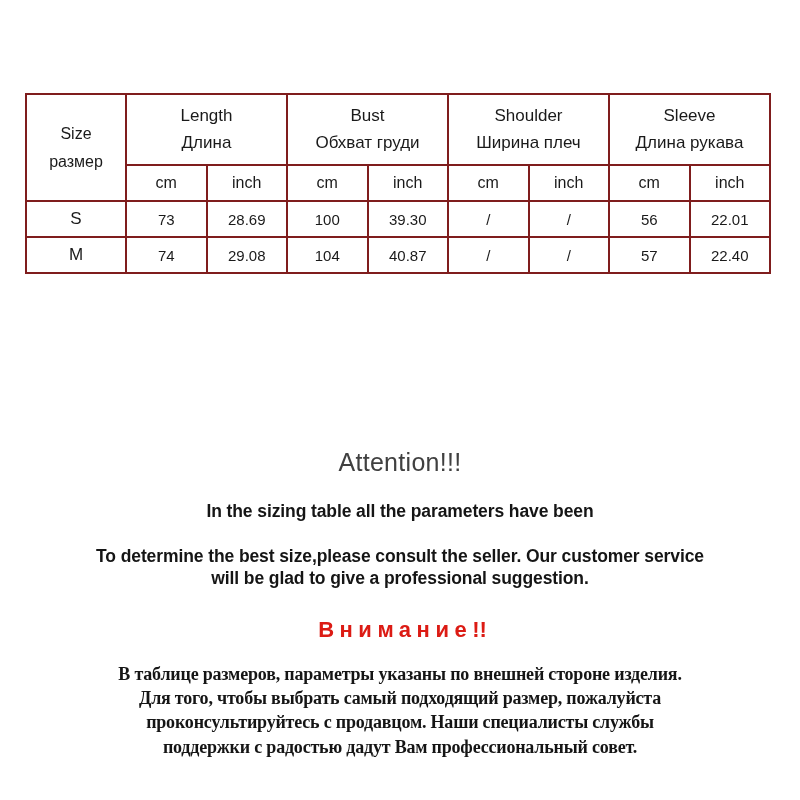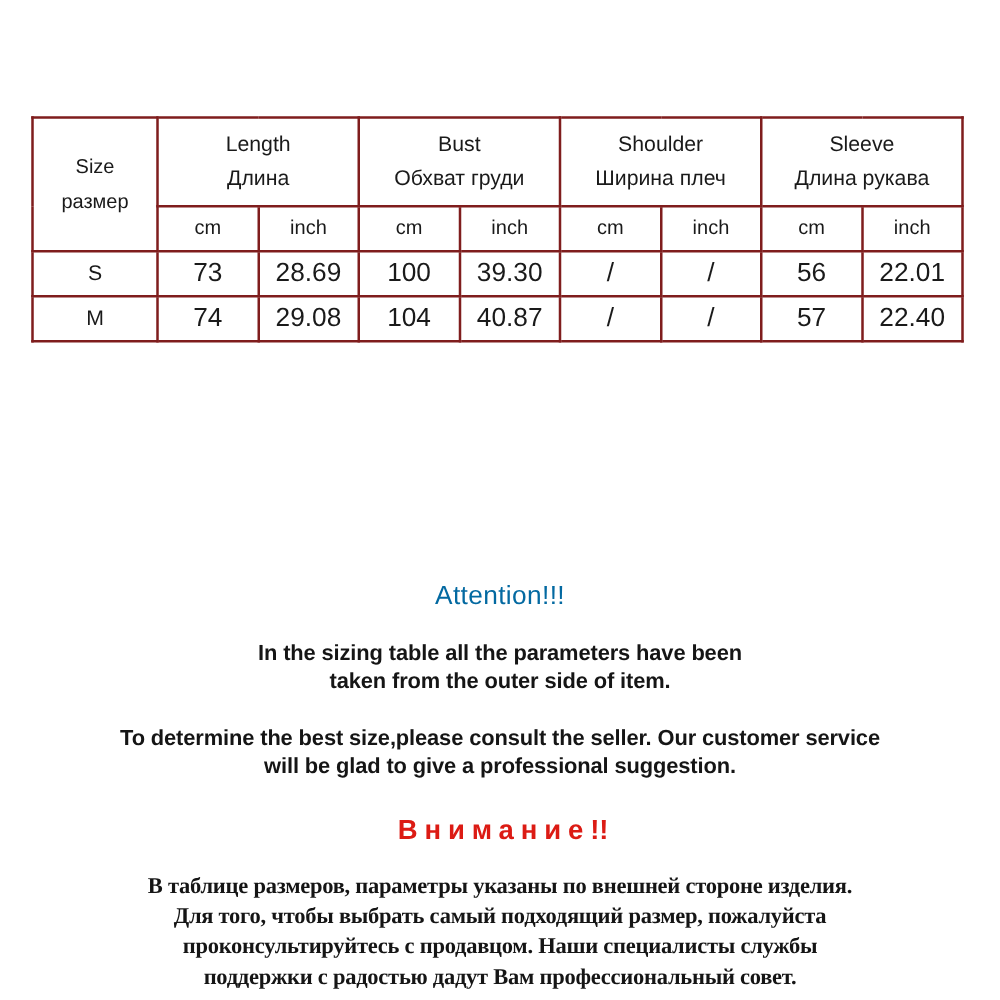--- a/index.html
+++ b/index.html
@@ -53,39 +53,39 @@
     line-height: 1.75;
   }
   td.size-head .ln { display: block; }
 
   td.unit-head {
     height: 34px;
     font-size: 16px;
   }
   td.data-cell {
     height: 34px;
-    font-size: 21px;
+    font-size: 15px;
   }
   td.data-cell.sz { font-size: 17px; }
 
   
   #attention-block {
     position: absolute;
     left: 0;
     top: 440px;
     width: 800px;
     text-align: center;
   }
   #attention-title {
-    color: #0369a1;
-    font-size: 21px;
+    color: #404040;
+    font-size: 25px;
     font-weight: 400;
     letter-spacing: 0.3px;
     line-height: 1.1;
-    margin: 16px;
+    margin: 0;
     padding-top: 9px;
   }
   .en-para {
     margin: 0;
     color: #151515;
     font-size: 17.5px;
     font-weight: bold;
     line-height: 1.28;
     letter-spacing: -0.1px;
   }
@@ -191,21 +191,20 @@
     </tbody>
   </table>
 </div>
 
 <div id="attention-block">
 
   <p id="attention-title">Attention!!!</p>
 
   <p class="en-para" id="en-para-1">
     <span class="ru-line">In the sizing table all the parameters have been</span>
-    <span class="ru-line">taken from the outer side of item.</span>
   </p>
 
   <p class="en-para" id="en-para-2">
     <span class="ru-line">To determine the best size,please consult the seller. Our customer service</span>
     <span class="ru-line">will be glad to give a professional suggestion.</span>
   </p>
 
   <p id="attention-title-ru"><span>Внимание</span><span class="bangs">!!</span></p>
 
   <p id="ru-para">

